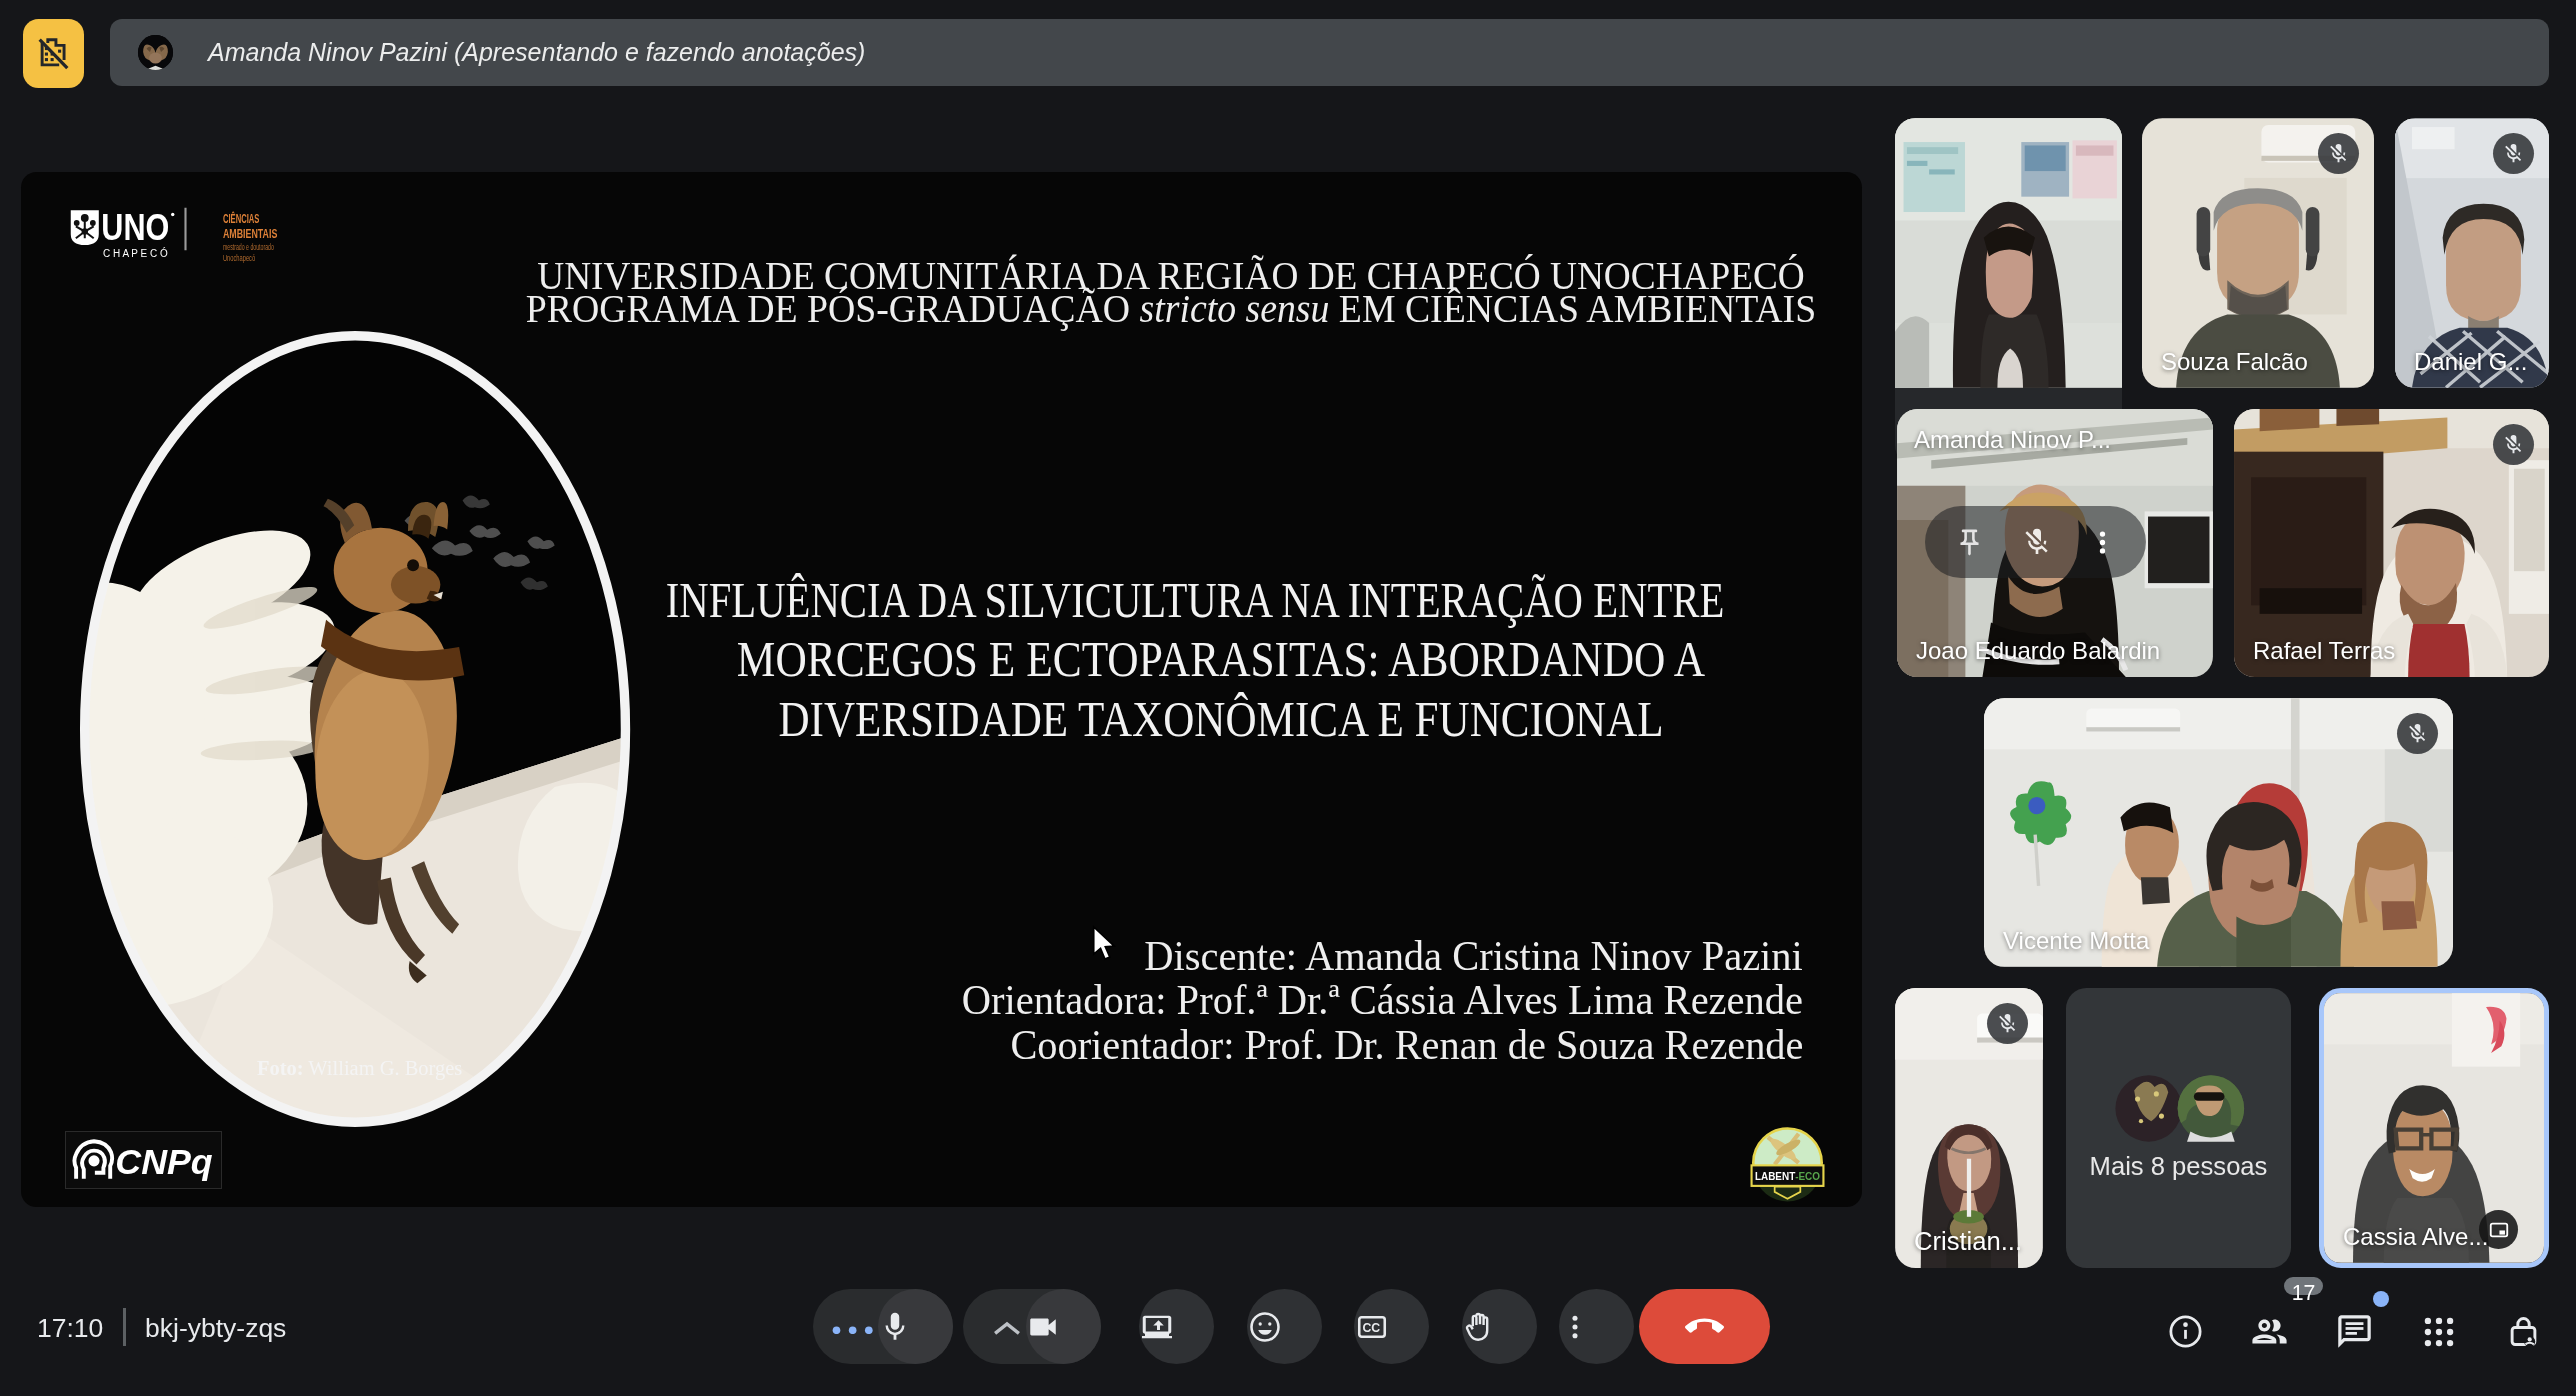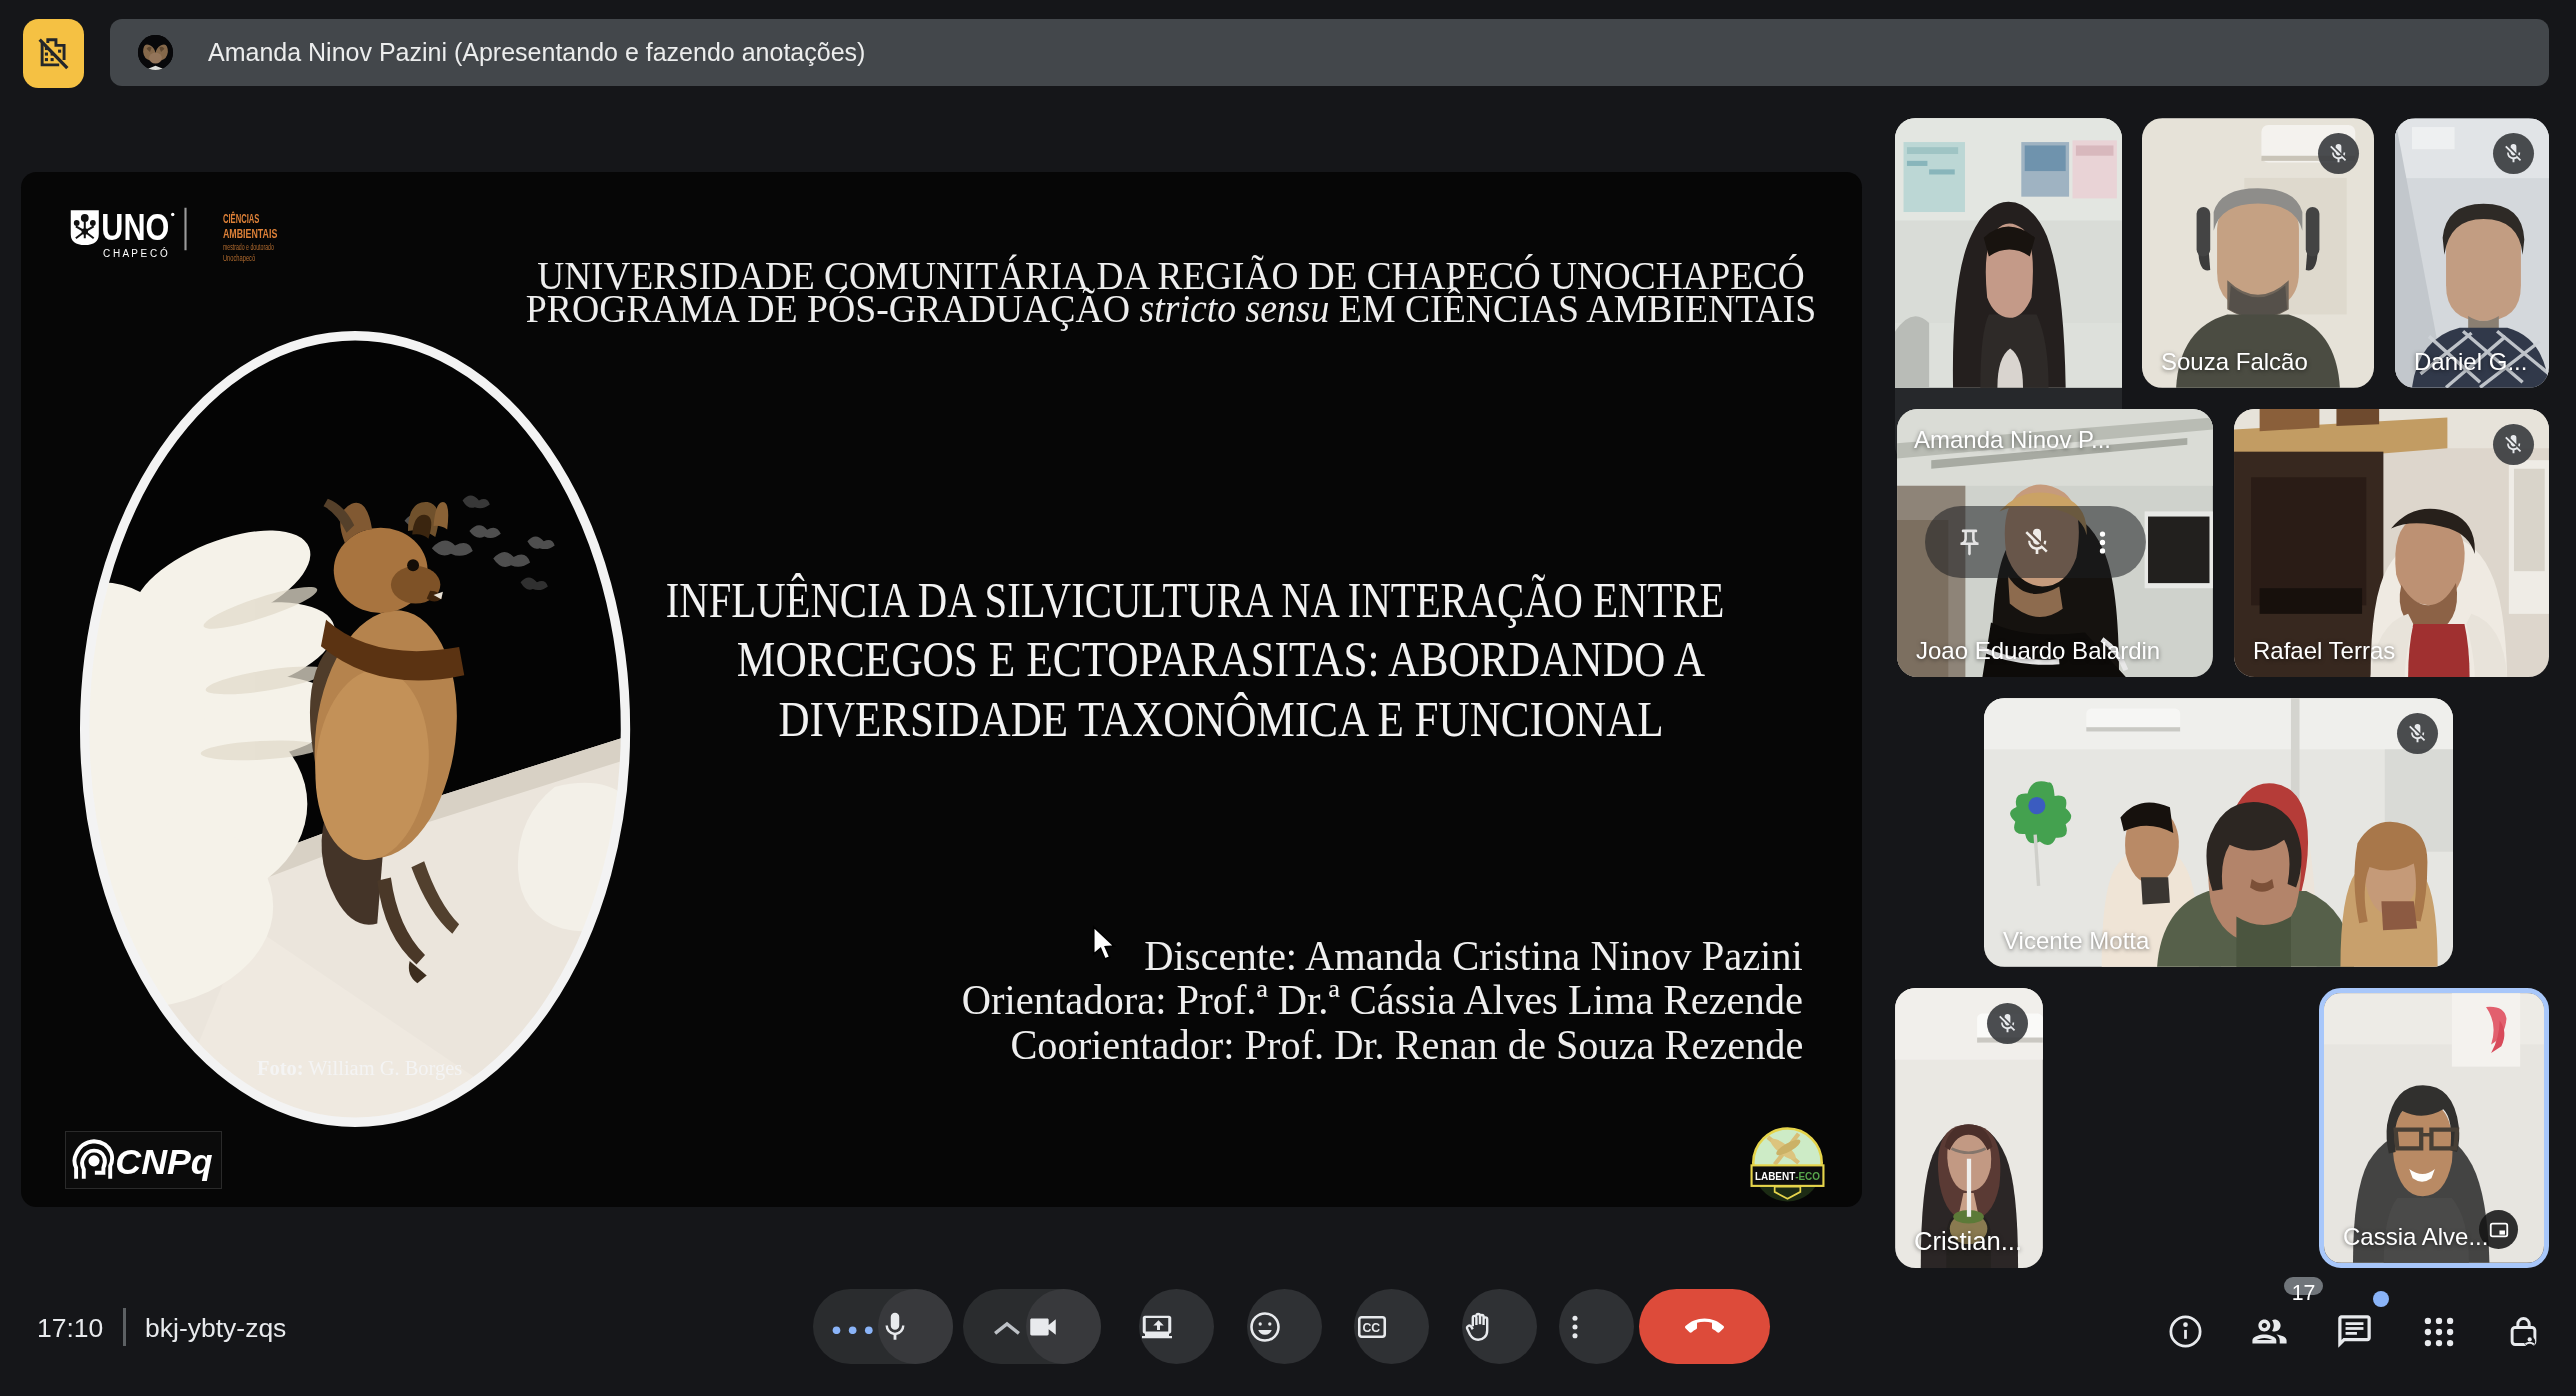--- a/index.html
+++ b/index.html
@@ -4,21 +4,21 @@
 <style>
   html,body{margin:0;padding:0;background:#141517;}
   #stage{position:relative;width:2576px;height:1396px;background:#151619;overflow:hidden;
     font-family:"Liberation Sans", sans-serif;}
   .abs{position:absolute;}
   .serif{font-family:"Liberation Serif", serif;}
   
   #presentIcon{left:23px;top:19px;width:61px;height:69px;border-radius:15.4px;background:#f5c143;display:flex;align-items:center;justify-content:center;}
   #topPill{left:110px;top:19px;width:2439px;height:67px;border-radius:12px;background:#43474b;}
   #topAvatar{left:138px;top:35px;width:35px;height:35px;border-radius:50%;background:#050505;overflow:hidden;}
-  #topName{left:208px;top:19px;height:67px;line-height:67px;color:#eceded;font-size:25px;}
+  #topName{left:208px;top:19px;height:67px;line-height:67px;color:#eceded;font-size:25px;font-style:italic;}
   
   #slide{left:21.3px;top:172px;width:1841px;height:1035px;border-radius:15.4px;background:#060606;overflow:hidden;}
   .sline{position:absolute;white-space:nowrap;color:#eeeeee;}
   
   .tile{position:absolute;border-radius:20.5px;overflow:hidden;background:#26282b;}
   .tile > svg:first-of-type{position:absolute;left:0;top:0;}
   .label{position:absolute;left:19px;bottom:12px;color:#fff;font-size:24px;text-shadow:0 0.9px 4.3px rgba(0,0,0,.55);white-space:nowrap;z-index:5;}
   .muteBadge{position:absolute;top:15.4px;right:15.4px;width:41px;height:41px;border-radius:50%;background:rgba(55,58,61,.90);display:flex;align-items:center;justify-content:center;z-index:5;}
   
   .ctlText{color:#e8eaed;font-size:26.5px;}
@@ -387,20 +387,36 @@
       <rect x="84" y="200" width="5" height="68" fill="#efefed"></rect>
     </svg>
     <div class="muteBadge">
         <svg width="23" height="23" viewBox="0 0 24 24" fill="#e8eaed">
           <path d="M15 10.6V5a3 3 0 0 0-6 0v.8l6 6zM19 11h-1.7a5.3 5.3 0 0 1-.4 2l1.3 1.3A7 7 0 0 0 19 11zm-14.4-7L3.3 5.3l5.7 5.7v0a3 3 0 0 0 5.1 2.1l1.4 1.4A5 5 0 0 1 7 11H5.3a7 7 0 0 0 5.7 6.9V21h2v-3.1c1-.1 1.9-.5 2.7-1l3 3 1.3-1.3z"></path>
         </svg>
       </div>
     <div class="label" style="font-size:25.6px;">Cristian...</div>
   </div>
 
+  <div class="tile" style="left:2066px;top:988px;width:225px;height:280px;background:#333639;">
+    <svg width="225" height="280" viewBox="0 0 264 328">
+      <circle cx="97" cy="141" r="39" fill="#2c2227"></circle>
+      <path d="M80 120 q14 -18 24 -4 q12 -10 16 6 q-8 26 -20 34 q-16 -8 -20 -36z" fill="#8a7a52"></path>
+      <circle cx="84" cy="130" r="3" fill="#d8c87a"></circle>
+        <circle cx="106" cy="124" r="3" fill="#d8c87a"></circle>
+      <circle cx="112" cy="150" r="3" fill="#d8c87a"></circle>
+        <circle cx="88" cy="156" r="2.5" fill="#d8c87a"></circle>
+      <circle cx="170" cy="141" r="39" fill="#43593b"></circle>
+      <path d="M131 141 a39 39 0 0 1 78 0 a39 39 0 0 1 -6 21 l-10 -2 q4 -30 -12 -34 q-20 -4 -24 10 q-14 2 -16 18 l-6 4 a39 39 0 0 1 -4 -17z" fill="#54703f"></path>
+      <path d="M152 132 q-4 -18 16 -18 q20 0 16 20 q-4 16 -16 16 q-12 0 -16 -18z" fill="#c09a74"></path>
+      <rect x="150" y="122" width="36" height="10" rx="5" fill="#16130f"></rect>
+      <path d="M146 168 q24 14 48 0 l4 12 l-56 0 z" fill="#ddd"></path>
+    </svg>
+    <div class="abs" style="left:0;top:164px;width:225px;text-align:center;color:#e8e8e8;font-size:25.6px;">Mais 8 pessoas</div>
+  </div>
 
   <div class="tile" style="left:2319px;top:988px;width:230px;height:280px;border:5.1px solid #a8c7fa;box-sizing:border-box;border-radius:22px;">
     <svg width="220" height="270" viewBox="0 0 258 316">
       <rect width="258" height="316" fill="#e7e5e0"></rect>
       <rect x="0" y="0" width="258" height="60" fill="#edebe6"></rect>
       <rect x="150" y="0" width="80" height="86" fill="#f4f2ee"></rect>
       <path d="M190 16 q14 20 6 44 q16 -8 18 -30 q-2 -16 -24 -14z" fill="#e2606e"></path>
       <path d="M206 32 q10 14 2 30 l-12 8 q10 -18 10 -38z" fill="#d84a5a"></path>
       <path d="M34 316 Q34 232 52 198 Q74 162 112 160 Q152 160 174 202 Q192 238 194 316 Z" fill="#444443"></path>
       <path d="M70 316 Q70 260 86 240 L150 240 Q170 264 170 316 Z" fill="#4a4a49"></path>

